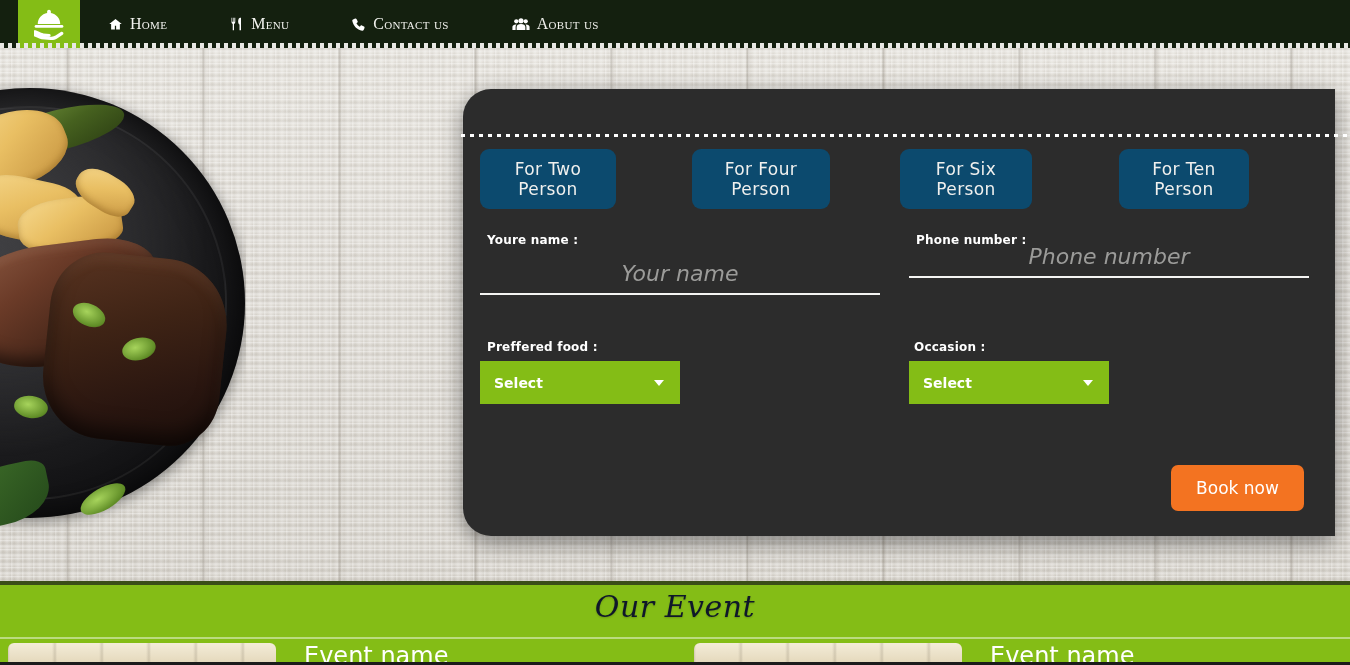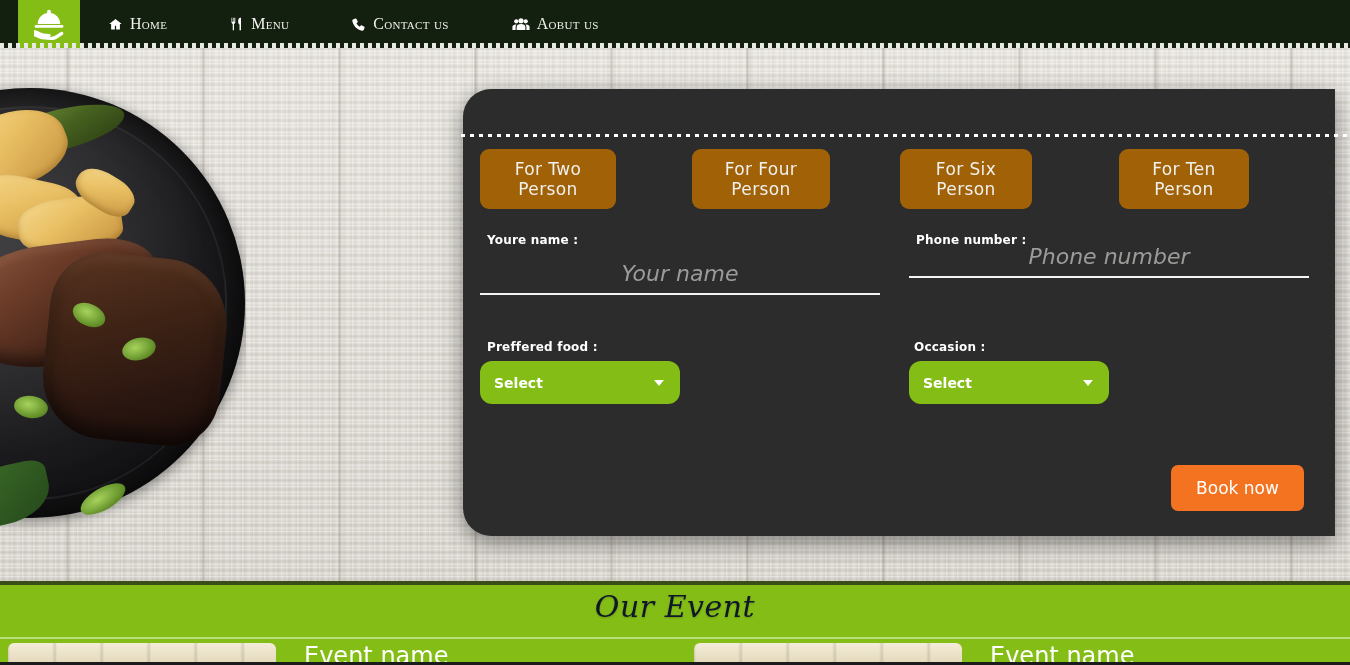--- a/index.html
+++ b/index.html
@@ -200,21 +200,21 @@
   }
 
   .party-row {
     position: absolute;
     left: 17px; top: 60px;
     width: 840px;
     display: flex;
   }
   .party-btn {
     height: 60px;
-    background: #a16207;
+    background: #0c4a6e;
     border: none;
     border-radius: 9px;
     color: #f0f0ee;
     font-family: "DejaVu Sans", sans-serif;
     font-size: 17px;
     letter-spacing: 0.4px;
     cursor: pointer;
     display: flex;
     align-items: center;
     justify-content: center;
@@ -253,21 +253,21 @@
   }
   .text-field::placeholder { color: #9b9b99; opacity: 1; }
   .tf-name  { left: 17px;  top: 164px; width: 400px; }
   .tf-phone { left: 446px; top: 147px; width: 400px; }
 
   .select-box {
     position: absolute;
     height: 43px;
     background: #84bd16;
     border: none;
-    border-radius: 12px;
+    border-radius: 0;
     color: #ffffff;
     font-family: "DejaVu Sans", sans-serif;
     font-size: 14px;
     font-weight: bold;
     padding: 0 14px;
     cursor: pointer;
     display: flex;
     align-items: center;
     justify-content: space-between;
   }

